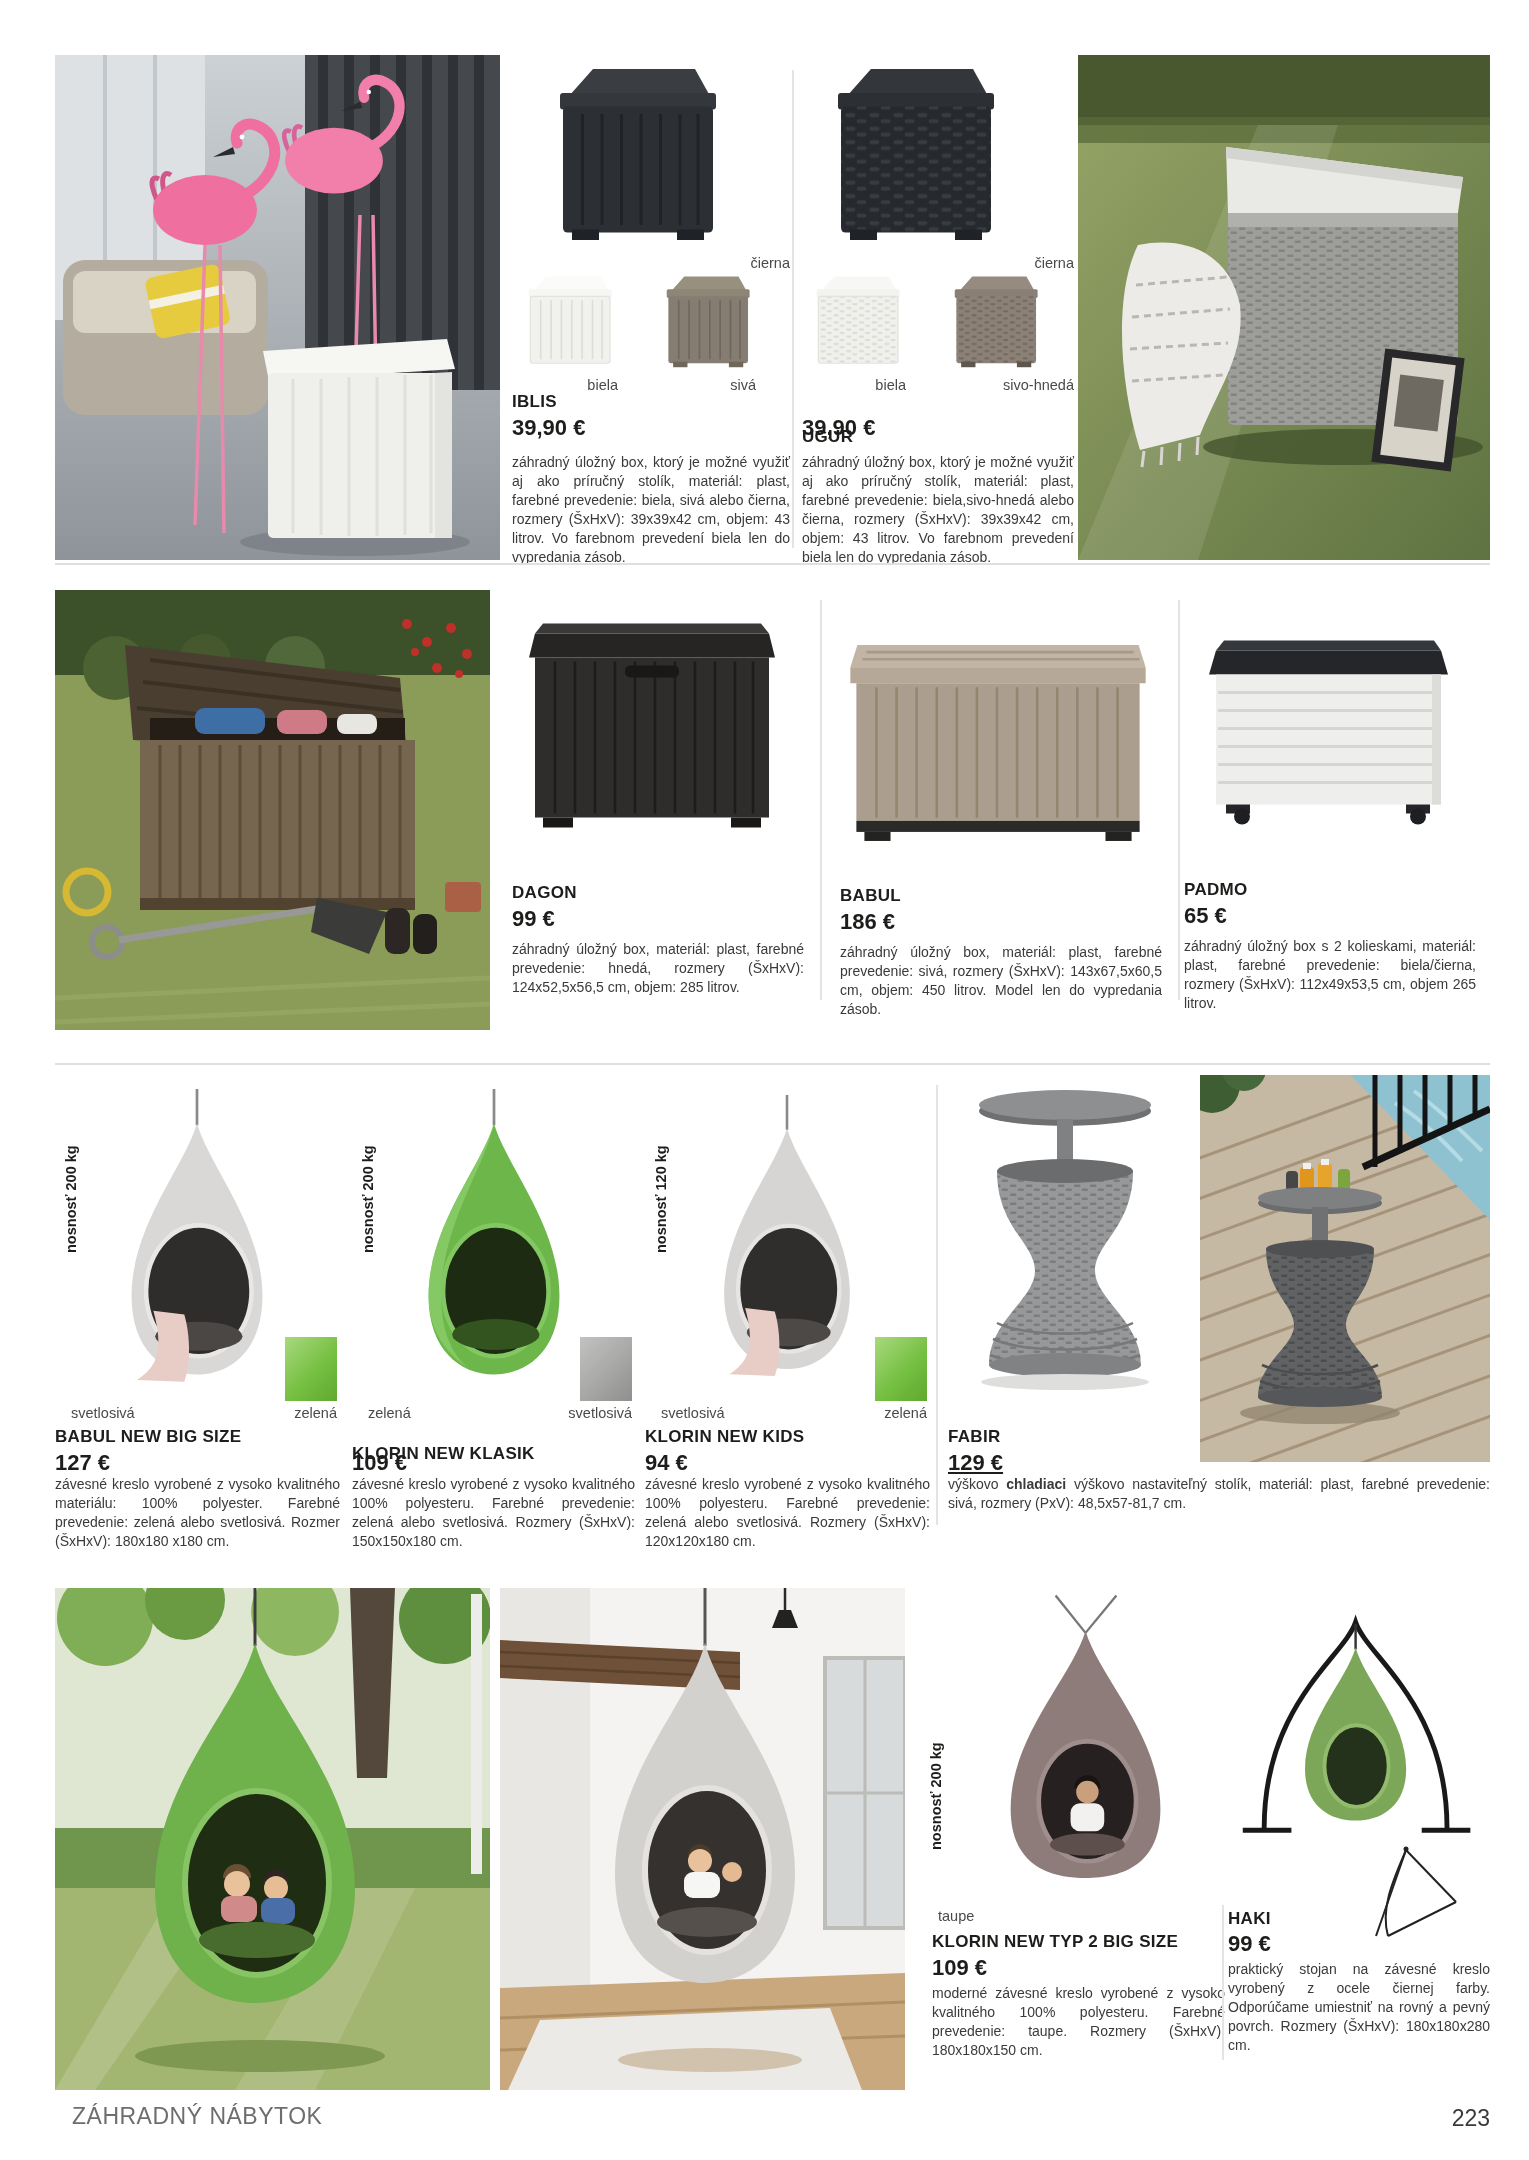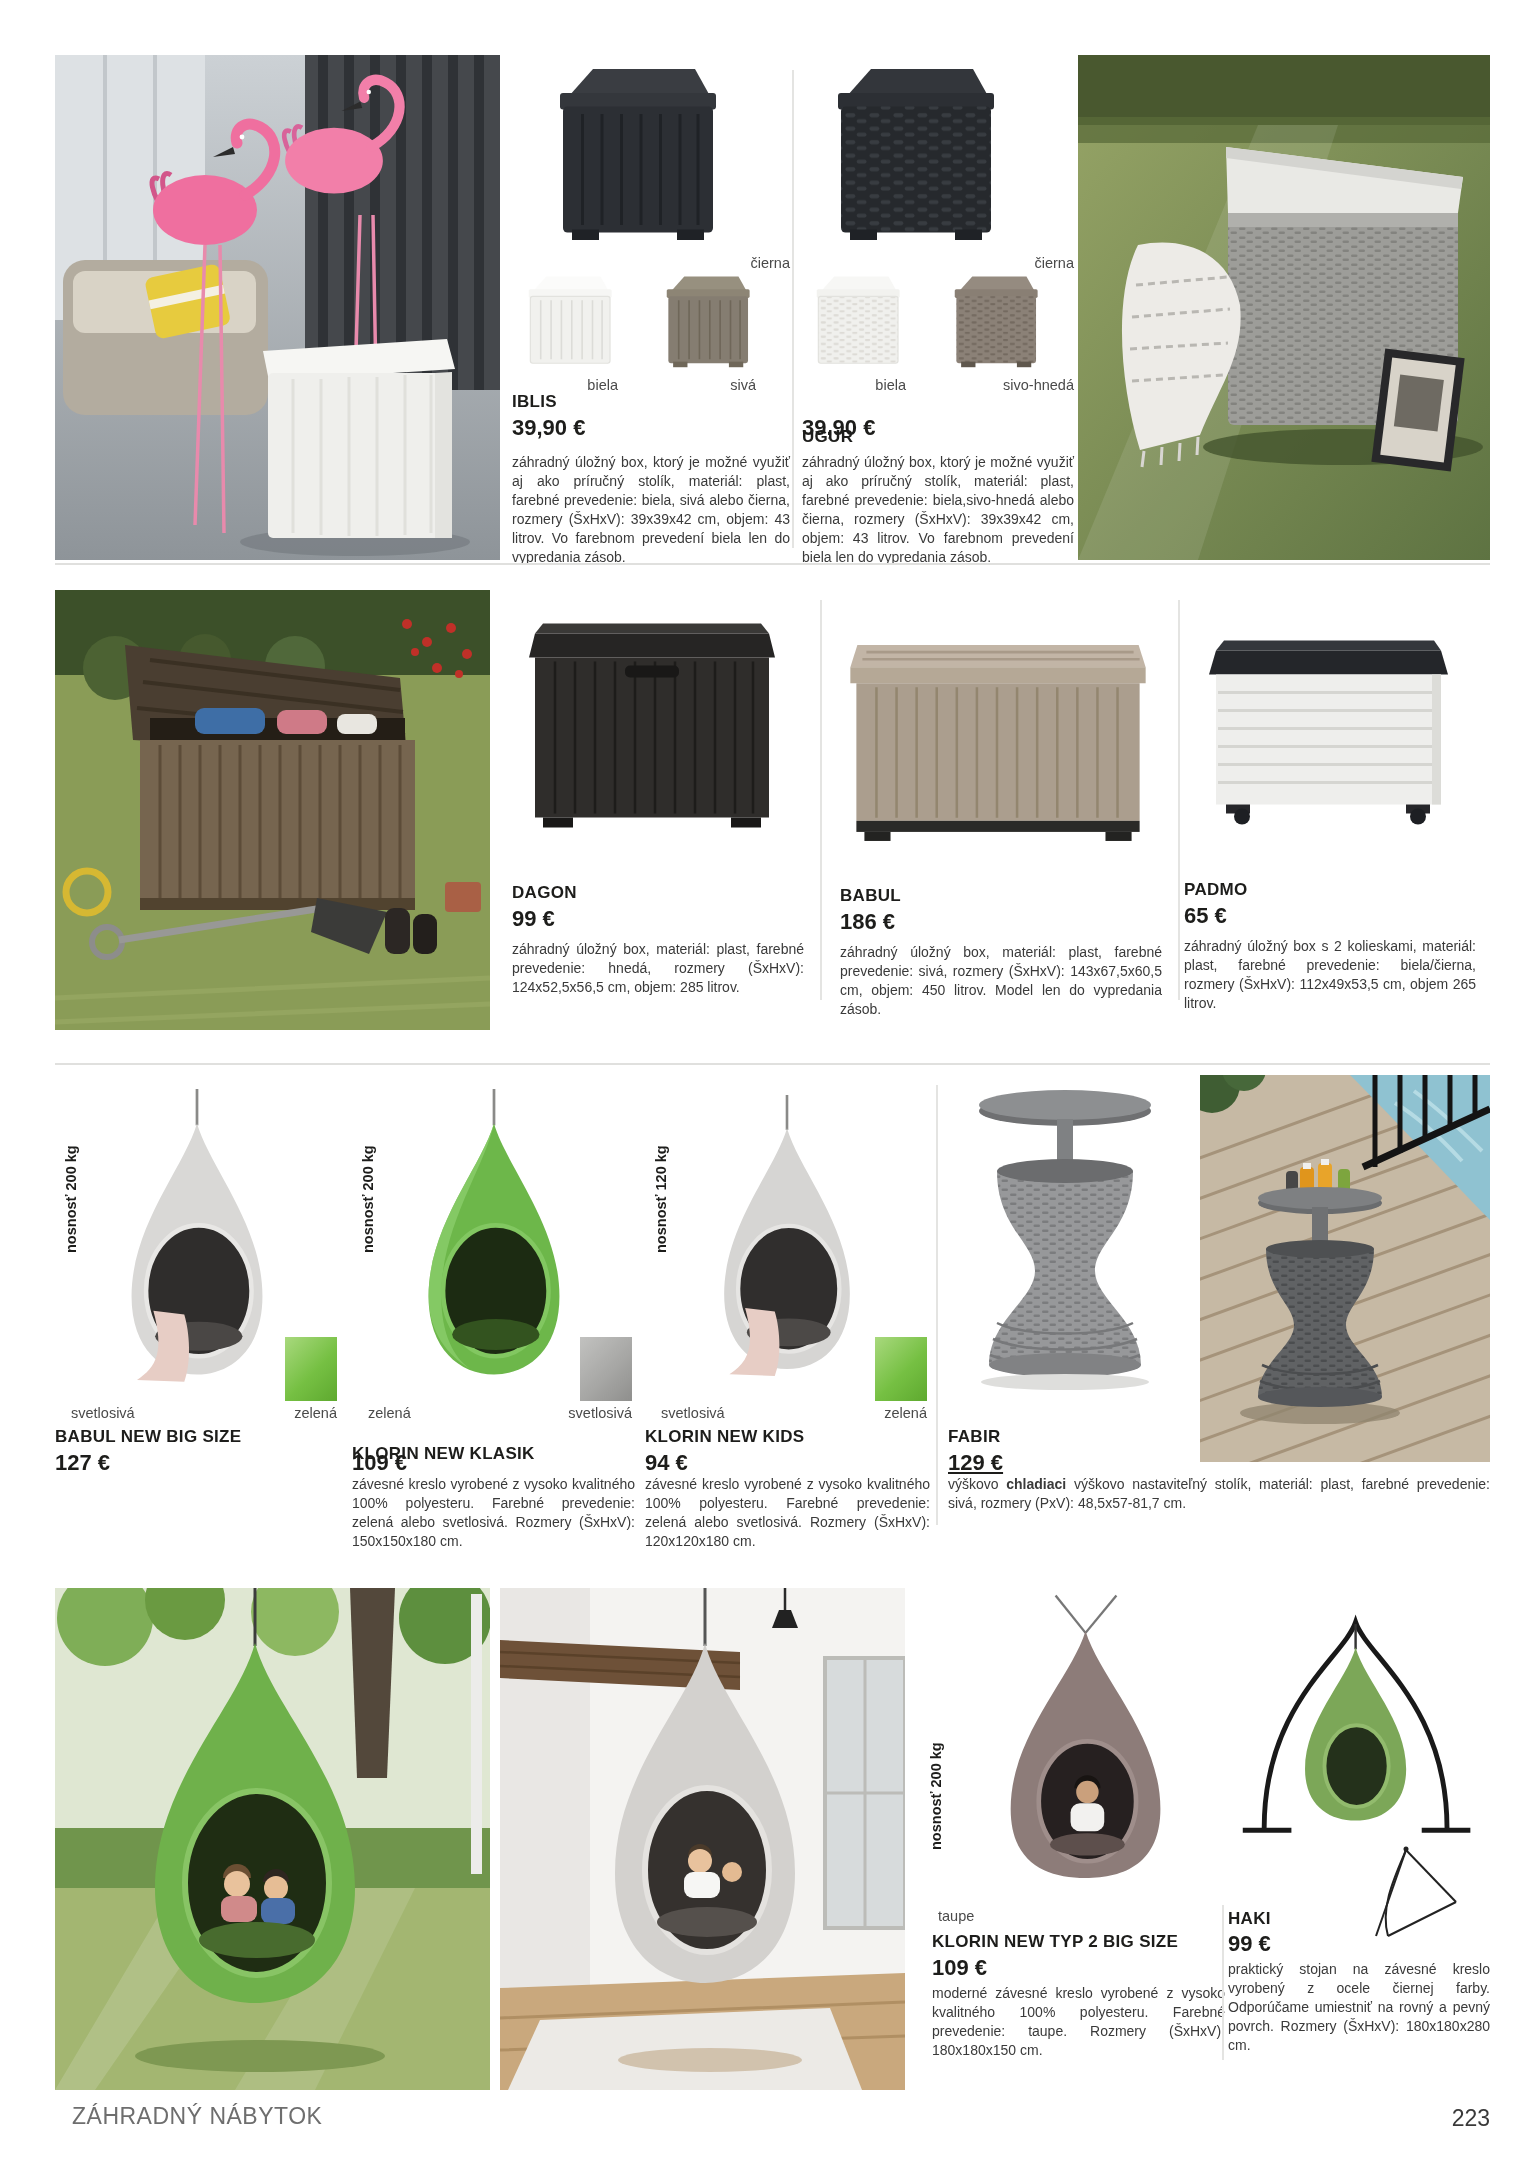--- a/index.html
+++ b/index.html
@@ -310,20 +310,21 @@
         <ellipse cx="112" cy="222" rx="58" ry="72" fill="none" stroke="#e8e7e5" stroke-width="5"></ellipse>
         <ellipse cx="112" cy="272" rx="48" ry="16" fill="#4a4745"></ellipse>
         <path d="M62,244 C74,288 66,306 44,320 L96,322 C104,300 102,268 96,248 Z" fill="#e7cdc5"></path>
       </svg>
     </div>
     <div class="swatch sw-green" style="left:230px;top:262px;"></div>
     <div class="clabel" style="left:16px;top:330px;">svetlosivá</div>
     <div class="clabel tr" style="right:3px;top:330px;">zelená</div>
     <div class="pname" style="left:0;top:352px;">BABUL NEW BIG SIZE</div>
     <div class="pprice" style="left:0;top:375px;">127 €</div>
+    <div class="pdesc" style="left:0;top:400px;width:285px;">závesné kreslo vyrobené z vysoko kvalitného materiálu: 100% polyester. Farebné prevedenie: zelená alebo svetlosivá. Rozmer (ŠxHxV): 180x180 x180 cm.</div>
   </div>
 
   <div class="abs" style="left:352px;top:1075px;width:283px;height:480px;">
     <div class="vcap" style="left:8px;top:28px;height:150px;">nosnosť 200 kg</div>
     <div class="photo" style="left:42px;top:4px;width:200px;height:320px;">
       <svg viewBox="0 0 220 330">
         <line x1="110" y1="0" x2="110" y2="40" stroke="#8a8a88" stroke-width="3"></line>
         <path d="M110,38 C96,86 38,150 38,228 C38,286 72,314 110,314 C148,314 182,286 182,228 C182,150 124,86 110,38 Z" fill="#6db74a"></path>
         <path d="M110,38 C100,86 52,150 52,228 C52,270 66,296 84,308 C60,294 38,268 38,228 C38,150 96,86 110,38 Z" fill="#8ed06f" opacity="0.7"></path>
         <ellipse cx="112" cy="222" rx="58" ry="72" fill="#1c2b12"></ellipse>

